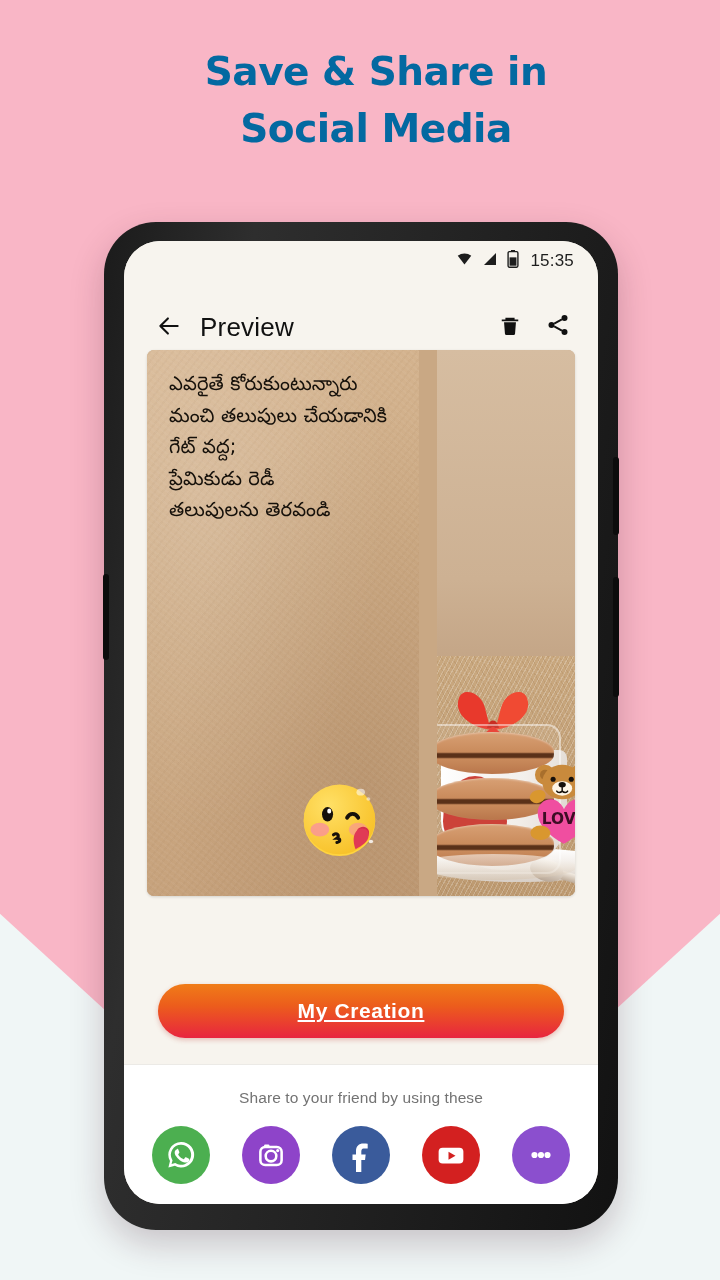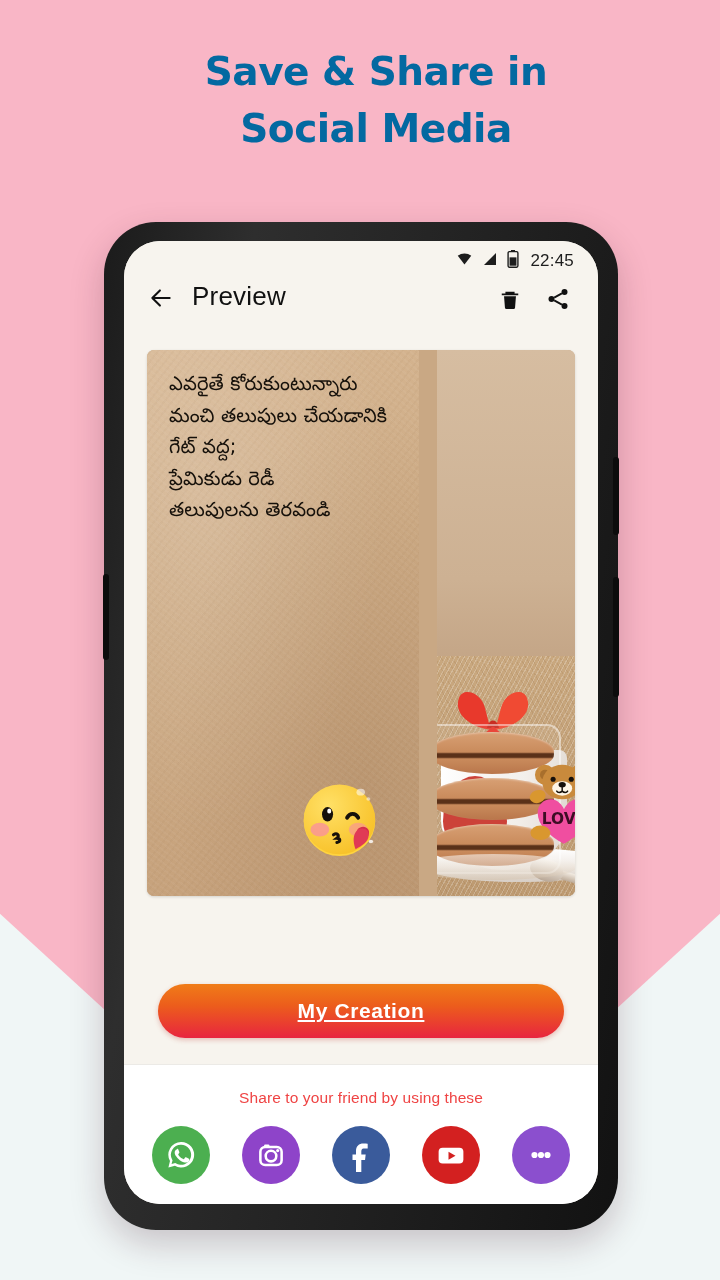--- a/index.html
+++ b/index.html
@@ -113,22 +113,22 @@
     background: #f7f4ee;
   }
   .statusbar .icon { display: block; }
   .statusbar .clock { font-size: 17px; letter-spacing: 0.2px; margin-left: 2px; }
 
   
   .appbar {
     height: 62px;
     flex: 0 0 62px;
     display: flex;
-    align-items: flex-start;
-    padding: 0 22px 0 20px;
+    align-items: flex-end;
+    padding: 0 22px 0 28px;
     background: #f7f4ee;
   }
   .appbar .back { width: 34px; height: 34px; display:flex; align-items:center; justify-content:center; cursor:pointer; }
   .appbar .title {
     font-size: 26px;
     color: #111;
     margin-left: 14px;
     font-weight: normal;
     letter-spacing: 0.2px;
   }
@@ -301,21 +301,21 @@
   
   .share-section {
     flex: 0 0 auto;
     background: #ffffff;
     border-top: 1px solid #eceae6;
     padding: 24px 0 20px 0;
   }
   .share-label {
     text-align: center;
     font-size: 15.5px;
-    color: #ef4444;
+    color: #737373;
     letter-spacing: 0.1px;
   }
   .share-row {
     display: flex;
     justify-content: space-between;
     padding: 19px 28px 0 28px;
   }
   .share-icon {
     width: 58px; height: 58px;
     border-radius: 50%;
@@ -359,21 +359,21 @@
             <path fill="#1d1d1d" d="M21 3v18H3z"></path>
           </svg>
       </span>
       <span class="icon">
         <svg width="12" height="18" viewBox="0 0 14 22">
           <rect x="4.5" y="0" width="5" height="2" fill="#1d1d1d"></rect>
           <rect x="1" y="2" width="12" height="19" rx="1.6" fill="none" stroke="#1d1d1d" stroke-width="1.7"></rect>
           <rect x="2.8" y="9" width="8.4" height="10.2" fill="#1d1d1d"></rect>
         </svg>
       </span>
-      <span class="clock">22:45</span>
+      <span class="clock">15:35</span>
     </div>
 
     <div class="appbar">
       <span class="back">
         <svg width="26" height="26" viewBox="0 0 24 24">
           <path d="M20 12H4M4 12l7-7M4 12l7 7" fill="none" stroke="#111" stroke-width="1.9" stroke-linecap="round" stroke-linejoin="round"></path>
         </svg>
       </span>
       <span class="title">Preview</span>
       <span class="spacer"></span>

